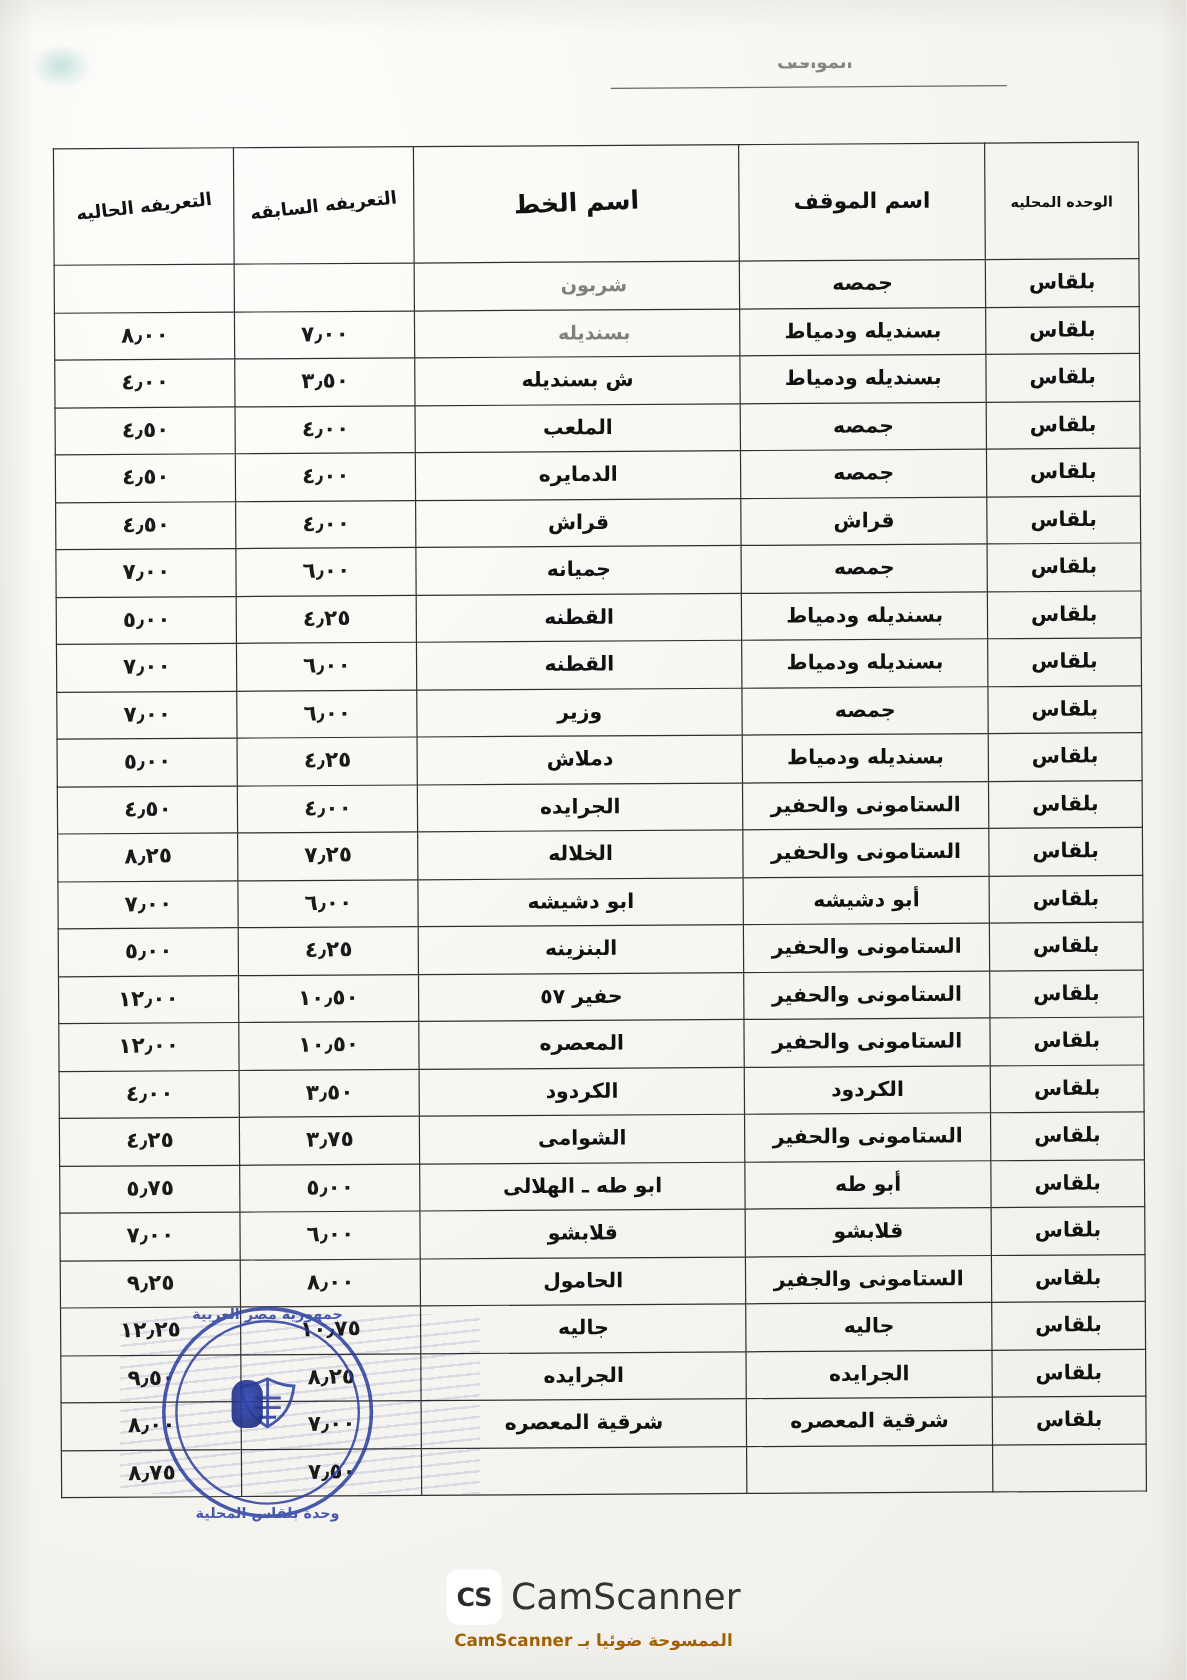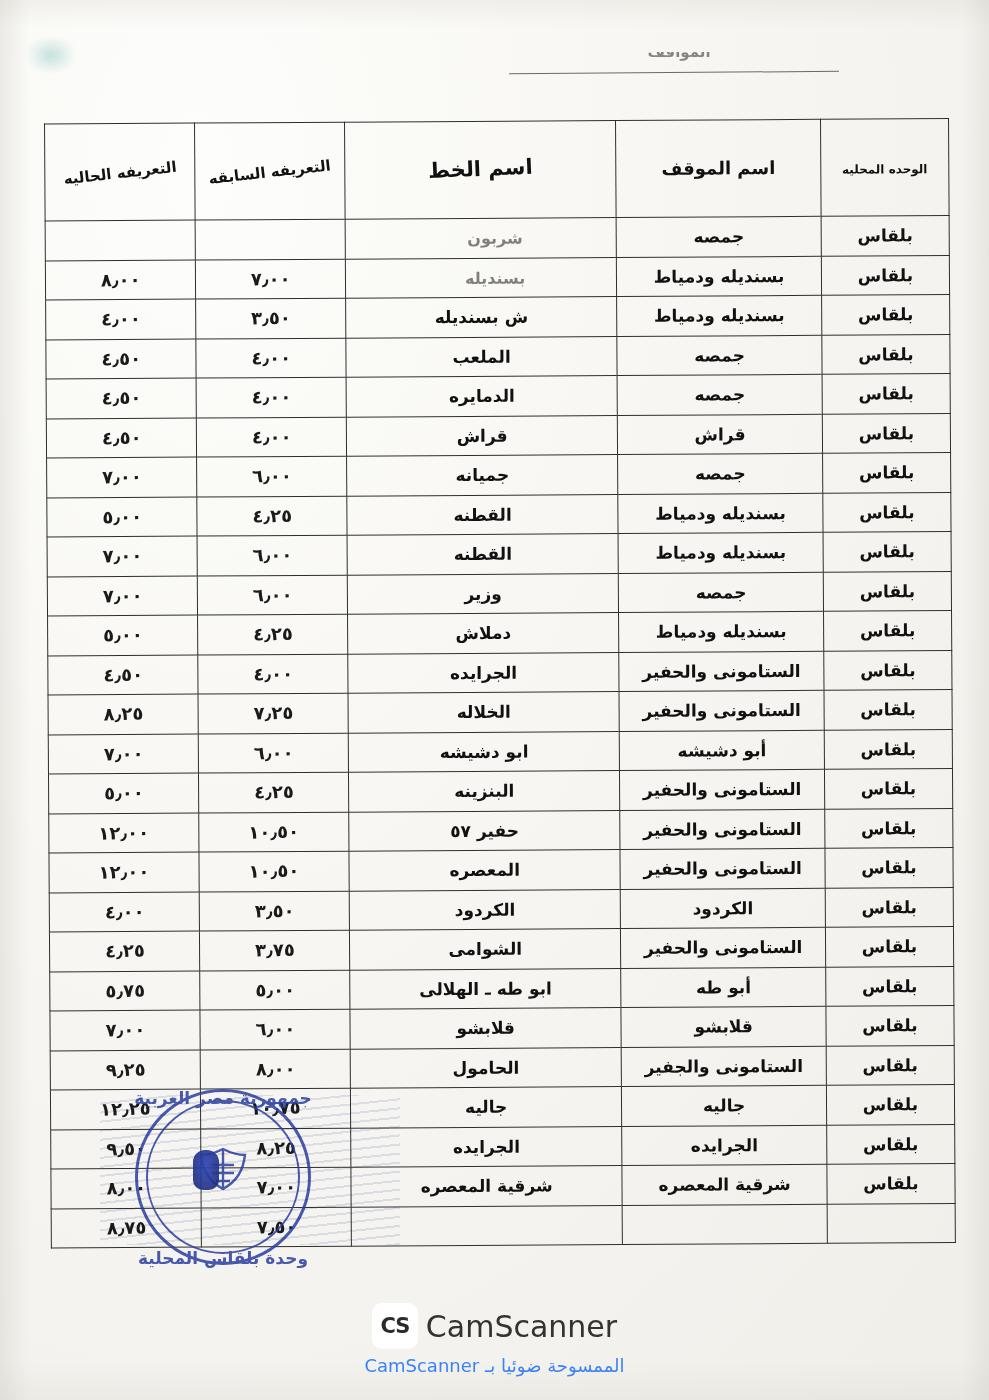--- a/index.html
+++ b/index.html
@@ -181,21 +181,21 @@
     transform: translate(-50%, -50%);
     color: #2b3fa0;
     font-size: 62px;
     line-height: 1;
   }
   #stamp .arc-text {
     position: absolute;
     left: 0; right: 0;
     text-align: center;
     color: #2b3fa0;
-    font-size: 17px;
+    font-size: 12px;
     font-weight: 700;
     letter-spacing: .5px;
   }
   #stamp .arc-top { top: 6px; }
   #stamp .arc-bottom { bottom: 4px; }
   #thumbprint {
     position: absolute;
     left: 193px;
     top: 1150px;
     width: 26px;
@@ -245,23 +245,24 @@
     color: #2b2b2b;
     letter-spacing: -1px;
   }
   #cs-word {
     font-size: 30px;
     color: #333;
     font-family: "DejaVu Sans", "Liberation Sans", sans-serif;
   }
   #cs-sub {
     margin-top: 6px;
-    font-size: 18px;
-    color: #3b82f6;
+    font-size: 14px;
+    color: #a16207;
     direction: rtl;
+    font-weight: bold;
   }
 </style>
 </head>
 <body>
 
 <div id="scan-page">
   <div id="corner-smudge"></div>
 </div>
 
 <div id="top-cut">

